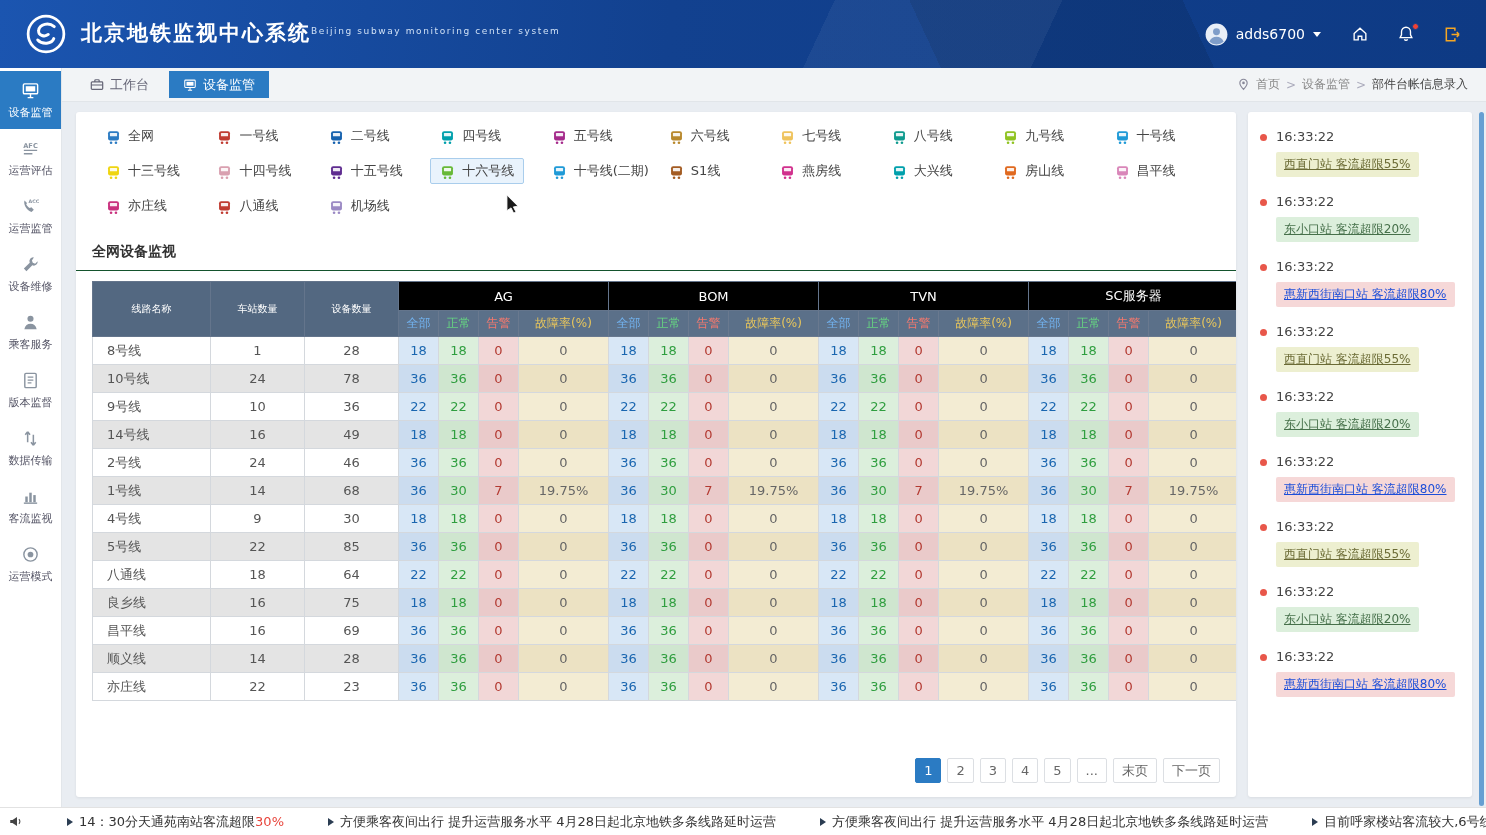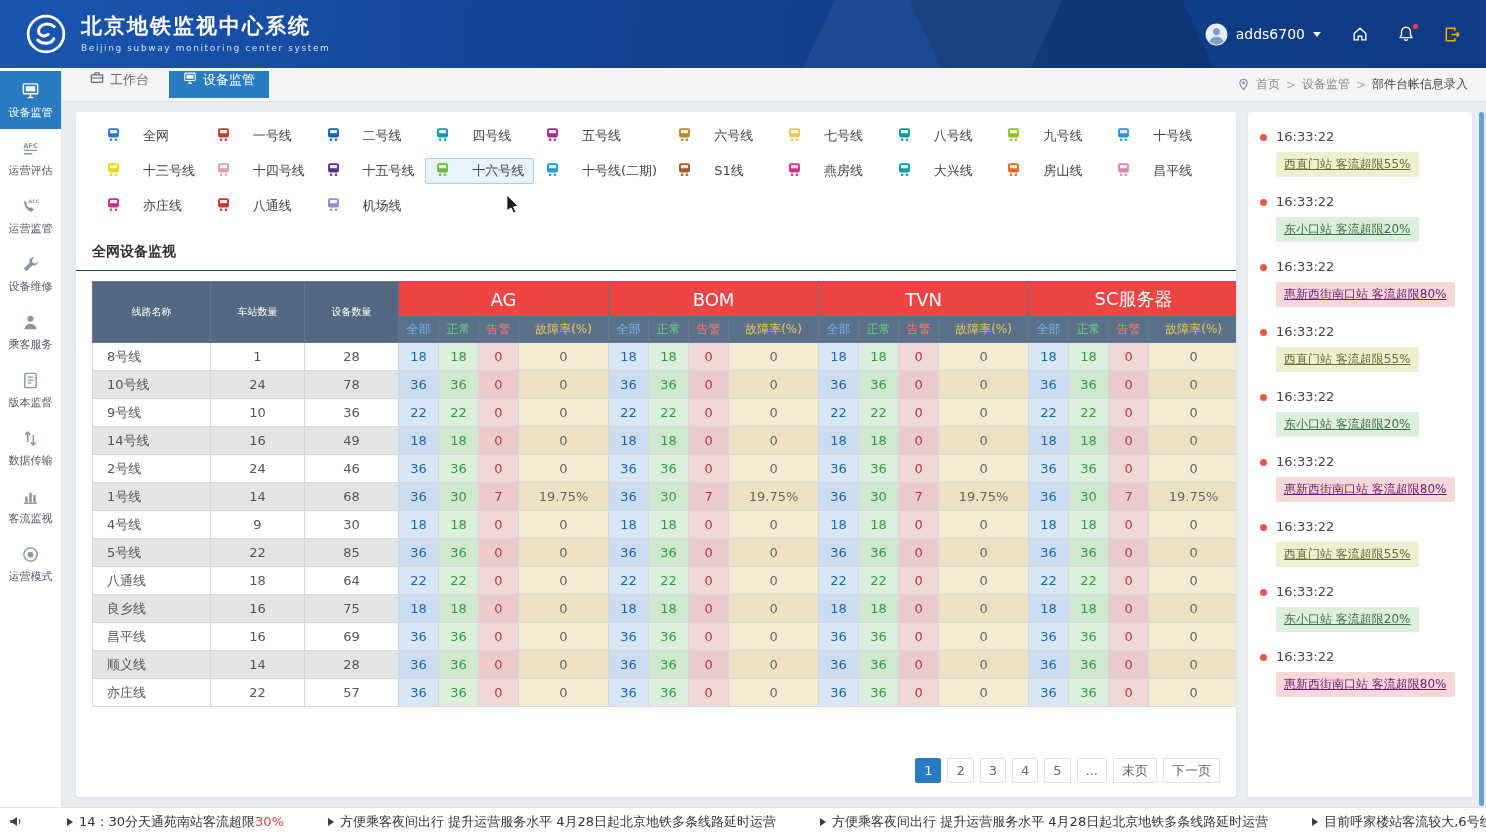--- a/index.html
+++ b/index.html
@@ -8,21 +8,21 @@
   .page{position:relative;width:1486px;height:835px;overflow:hidden;background:#e9edf2;}
 
   
   .app-header{position:absolute;left:0;top:0;width:1486px;height:68px;
     background:linear-gradient(95deg,#1b55b0 0%,#12418f 45%,#0e3a84 100%);
     display:flex;align-items:center;justify-content:space-between;padding:0 24px;z-index:5;}
   .app-header::before{content:'';position:absolute;inset:0;pointer-events:none;
     background:linear-gradient(115deg,transparent 55%,rgba(255,255,255,0.05) 55%,rgba(255,255,255,0.05) 70%,transparent 70%),
                linear-gradient(65deg,transparent 62%,rgba(0,0,0,0.10) 62%,rgba(0,0,0,0.10) 80%,transparent 80%);}
   .logo-area{display:flex;align-items:center;gap:13px;position:relative;z-index:1;}
-  .titles{display:flex;flex-direction:column;}
+  .titles{display:flex;flex-direction:row;}
   .app-title{font-size:21px;font-weight:bold;color:#fff;letter-spacing:2px;line-height:1.1;}
   .app-subtitle{font-size:9px;color:#cfe0f5;letter-spacing:1.6px;margin-top:4px;}
   .header-right{display:flex;align-items:center;gap:30px;color:#fff;position:relative;z-index:1;}
   .user-chip{display:flex;align-items:center;gap:8px;font-size:14px;cursor:pointer;}
   .caret{width:0;height:0;border-left:4px solid transparent;border-right:4px solid transparent;border-top:5px solid #fff;}
   .hdr-actions{display:flex;align-items:center;gap:28px;}
   .icon-btn{position:relative;display:flex;cursor:pointer;}
   .bell-dot{position:absolute;top:-2px;right:-4px;width:7px;height:7px;border-radius:50%;background:#f04134;border:1px solid #12418f;}
 
   
@@ -31,48 +31,48 @@
   .sb-icon{display:flex;color:#8a94a0;}
   .sb-icon svg{width:19px;height:19px;}
   .sb-label{font-size:11px;color:#556;}
   .sb-item.active{background:#2b7bc3;}
   .sb-item.active .sb-icon,.sb-item.active .sb-label{color:#fff;}
 
   
   .content{position:absolute;left:62px;top:68px;width:1424px;height:739px;display:flex;flex-direction:column;background:#e9edf2;}
   .tab-row{height:34px;display:flex;align-items:center;justify-content:space-between;padding:0 18px 0 14px;background:#f2f4f6;border-bottom:1px solid #e1e5e9;}
   .tabs{display:flex;align-items:center;gap:6px;}
-  .tab{display:flex;gap:6px;font-size:13px;color:#667;padding:0 14px;height:27px;cursor:pointer;}
+  .tab{display:flex;align-items:center;gap:6px;font-size:13px;color:#667;padding:0 14px;height:27px;cursor:pointer;}
   .tab .t-icon{display:flex;color:inherit;}
   .tab .t-icon svg{width:14px;height:14px;}
   .tab.active{background:#2b7bc3;color:#fff;}
   .breadcrumb{display:flex;align-items:center;font-size:12px;color:#888;gap:6px;}
   .bc-pin{display:flex;color:#889;}
   .bc-item{cursor:pointer;}
   .bc-item.current{color:#444;cursor:default;}
   .bc-sep{color:#aab;}
 
   .content-row{flex:1;display:flex;gap:12px;padding:10px 14px;overflow:hidden;}
   .main-card{flex:1;background:#fff;border-radius:3px;box-shadow:0 1px 3px rgba(0,0,0,0.07);display:flex;flex-direction:column;overflow:hidden;}
   .panel-head{display:flex;align-items:center;justify-content:space-between;padding:11px 16px 10px;border-bottom:1px solid #ececec;}
   .panel-title{font-size:14px;font-weight:bold;color:#333;}
   .collapse-btn{display:flex;color:#2b7bc3;cursor:pointer;}
 
   .lines-grid{display:grid;grid-template-columns:repeat(10,1fr);row-gap:9px;padding:11px 20px 12px;}
-  .line-item{display:flex;align-items:flex-start;gap:22px;font-size:13px;color:#444;cursor:pointer;padding:3px 9px;border:1px solid transparent;width:max-content;border-radius:2px;}
+  .line-item{display:flex;align-items:flex-end;gap:7px;font-size:13px;color:#444;cursor:pointer;padding:3px 9px;border:1px solid transparent;width:max-content;border-radius:2px;}
   .line-item.selected{background:#e9f3fc;border-color:#a9cdec;}
   .train-icon{display:flex;}
 
   .section-head{padding:12px 16px 9px;font-size:14px;font-weight:bold;color:#333;border-bottom:1px solid #14532d;}
 
   .table-wrap{padding:10px 16px 0;}
   table{width:100%;border-collapse:collapse;table-layout:fixed;font-size:13px;}
   th{font-weight:normal;}
   th.fx{background:#536881;color:#fff;border:1px solid #64758c;padding:6px 16px;font-size:10px;}
-  th.grp{background:#ef4444;color:#fff;border:1px solid #64758c;padding:5px 4px;font-size:18px;}
+  th.grp{background:#000000;color:#fff;border:1px solid #64758c;padding:5px 4px;font-size:13px;}
   th.sub{background:#5b7089;padding:4px 2px;font-size:12px;border:1px solid #69798f;}
   .s0{color:#72b4f2;} .s1{color:#66d481;} .s2{color:#f3796e;} .s3{color:#e9c65b;}
   td{border:1px solid #d4d8dd;padding:4px;text-align:center;color:#555;height:28px;}
   td.name{text-align:left;padding-left:14px;background:#fff;}
   td.num{background:#fff;}
   tr.odd td.name,tr.odd td.num{background:#e4e4e4;}
   td.v0{background:#d8e7f6;color:#1a66b0;}
   td.v1{background:#dcefdc;color:#2f9e3f;}
   td.v2{background:#f2d7d7;color:#b33a32;}
   td.v3{background:#f3ecd3;color:#666;}
@@ -88,21 +88,21 @@
   
   .alarm-panel{width:224px;background:#fff;border-radius:3px;box-shadow:0 1px 3px rgba(0,0,0,0.07);display:flex;flex-direction:column;overflow:hidden;}
   .alarm-head{padding:11px 14px 10px;border-bottom:1px solid #ececec;font-size:14px;font-weight:bold;color:#333;}
   .alarm-list{flex:1;overflow:hidden;padding-top:2px;}
   .alarm-item{padding:15px 12px 2px;display:flex;gap:9px;cursor:pointer;}
   .alarm-dot{width:7px;height:7px;border-radius:50%;background:#e8574a;margin-top:5px;flex-shrink:0;}
   .alarm-time{font-size:13px;color:#444;}
   .alarm-badge{margin-top:8px;display:inline-block;font-size:12px;padding:4px 8px;border-radius:2px;white-space:nowrap;text-decoration:underline;}
   .b-yellow{background:#edefd0;color:#6b6b35;}
   .b-green{background:#dcefdc;color:#46704a;}
-  .b-red{background:#f6d8d8;color:#701a75;}
+  .b-red{background:#f6d8d8;color:#1d4ed8;}
 
   
   .ticker{position:absolute;left:0;bottom:0;width:1486px;height:28px;background:#fff;border-top:1px solid #e2e2e2;
     display:flex;align-items:center;gap:44px;padding:0 6px 0 8px;font-size:13px;color:#333;white-space:nowrap;overflow:hidden;z-index:6;}
   .ticker-items{display:flex;align-items:center;gap:44px;}
   .ticker-item{display:flex;align-items:center;gap:6px;flex-shrink:0;}
   .t-arrow{width:0;height:0;border-top:4px solid transparent;border-bottom:4px solid transparent;border-left:6px solid #2b3d52;}
   .t-red{color:#e8453c;}
   .megaphone{display:flex;flex-shrink:0;}
 
@@ -848,21 +848,21 @@
                   <td class="v2 od">0</td>
                   <td class="v3 od">0</td>
                   <td class="v0 od">36</td>
                   <td class="v1 od">36</td>
                   <td class="v2 od">0</td>
                   <td class="v3 od">0</td>
                 </tr>
                 <tr class="">
                   <td class="name">亦庄线</td>
                   <td class="num">22</td>
-                  <td class="num">57</td>
+                  <td class="num">23</td>
                   <td class="v0">36</td>
                   <td class="v1">36</td>
                   <td class="v2">0</td>
                   <td class="v3">0</td>
                   <td class="v0">36</td>
                   <td class="v1">36</td>
                   <td class="v2">0</td>
                   <td class="v3">0</td>
                   <td class="v0">36</td>
                   <td class="v1">36</td>

